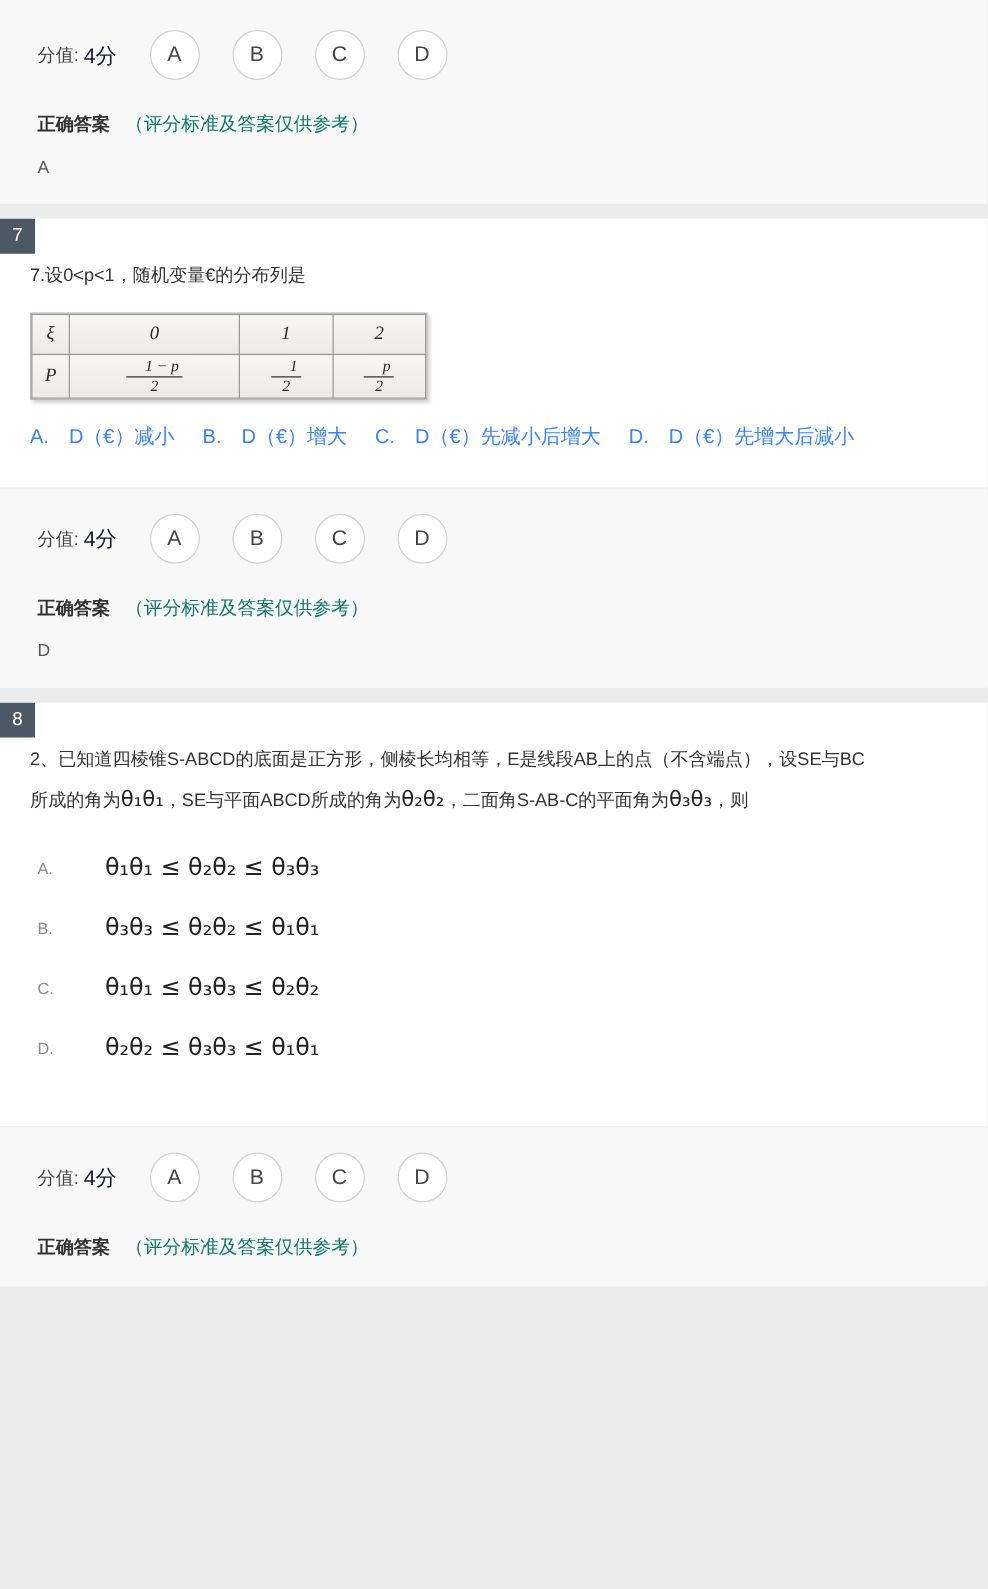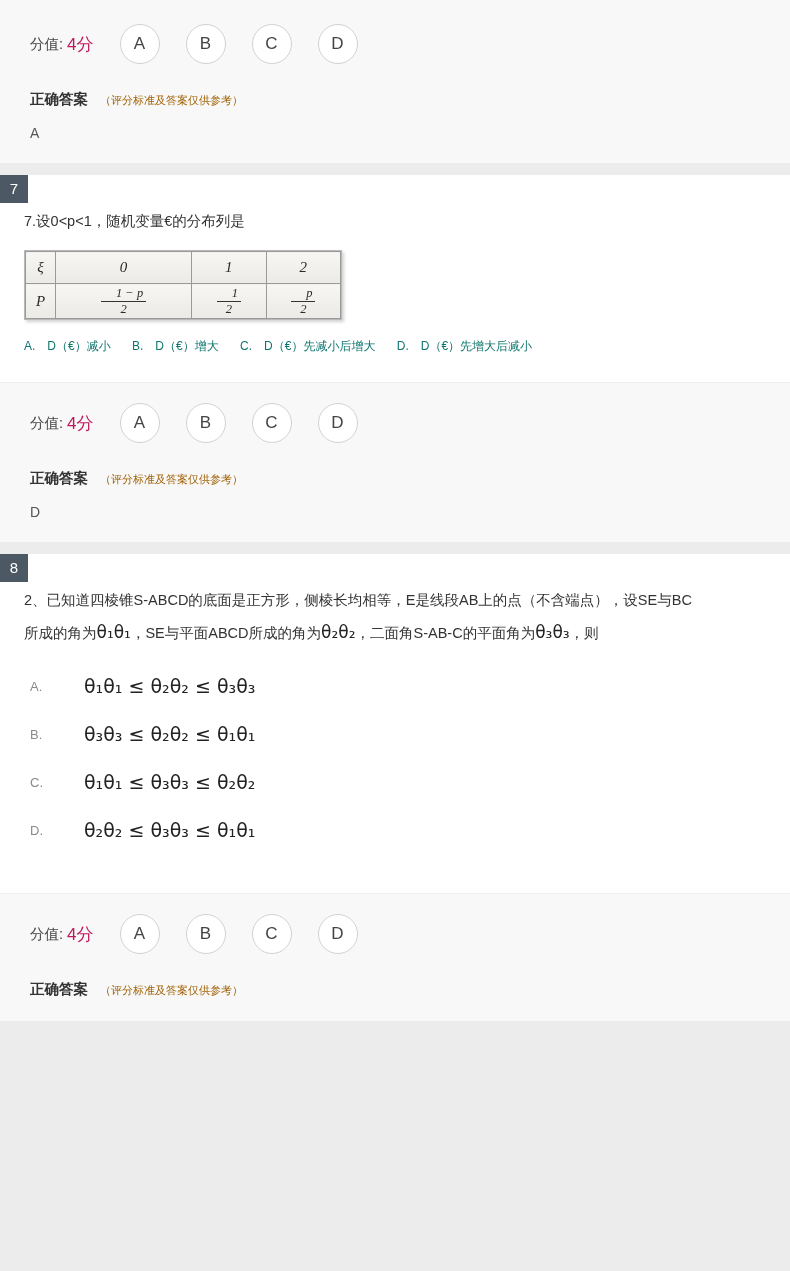--- a/index.html
+++ b/index.html
@@ -74,22 +74,22 @@
     display: inline-block;
     vertical-align: middle;
     text-align: center;
     font-size: 12.5px;
     line-height: 1.15;
   }
   .frac .num { display: block; padding: 0 3px; margin-left: 12px; }
   .frac .den { display: block; border-top: 1px solid #333; padding: 0 3px; }
 
   .opts-inline {
-    font-size: 12px;
-    color: #0f766e;
+    font-size: 16px;
+    color: #3b82f6;
     line-height: 2.0;
     margin-top: 14px;
   }
   .opts-inline span { margin-right: 18px; white-space: nowrap; }
 
   .opt-block {
     display: flex;
     align-items: center;
     margin: 26px 0 0 6px;
     font-size: 13px;
@@ -118,21 +118,21 @@
     display: flex;
     align-items: center;
   }
   .score-label {
     font-size: 14.5px;
     color: #444;
     margin-right: 4px;
   }
   .score-value {
     font-size: 17px;
-    color: #be185d;
+    color: #0f172a;
     margin-right: 26px;
     font-family: "Liberation Sans", sans-serif;
   }
   .choice {
     width: 40px;
     height: 40px;
     border-radius: 50%;
     border: 1px solid #d2d2d2;
     background: #fff;
     color: #444;
@@ -149,22 +149,22 @@
     align-items: baseline;
   }
   .correct-title {
     font-size: 14.5px;
     font-weight: bold;
     color: #333;
     margin-right: 12px;
     font-family: Liberation Serif, serif;
   }
   .correct-note {
-    font-size: 11px;
-    color: #a16207;
+    font-size: 15px;
+    color: #0f766e;
   }
   .correct-value {
     margin-top: 16px;
     font-size: 14px;
     color: #555;
   }
   .top-partial {
     background: #fff;
     margin-bottom: 12px;
   }

